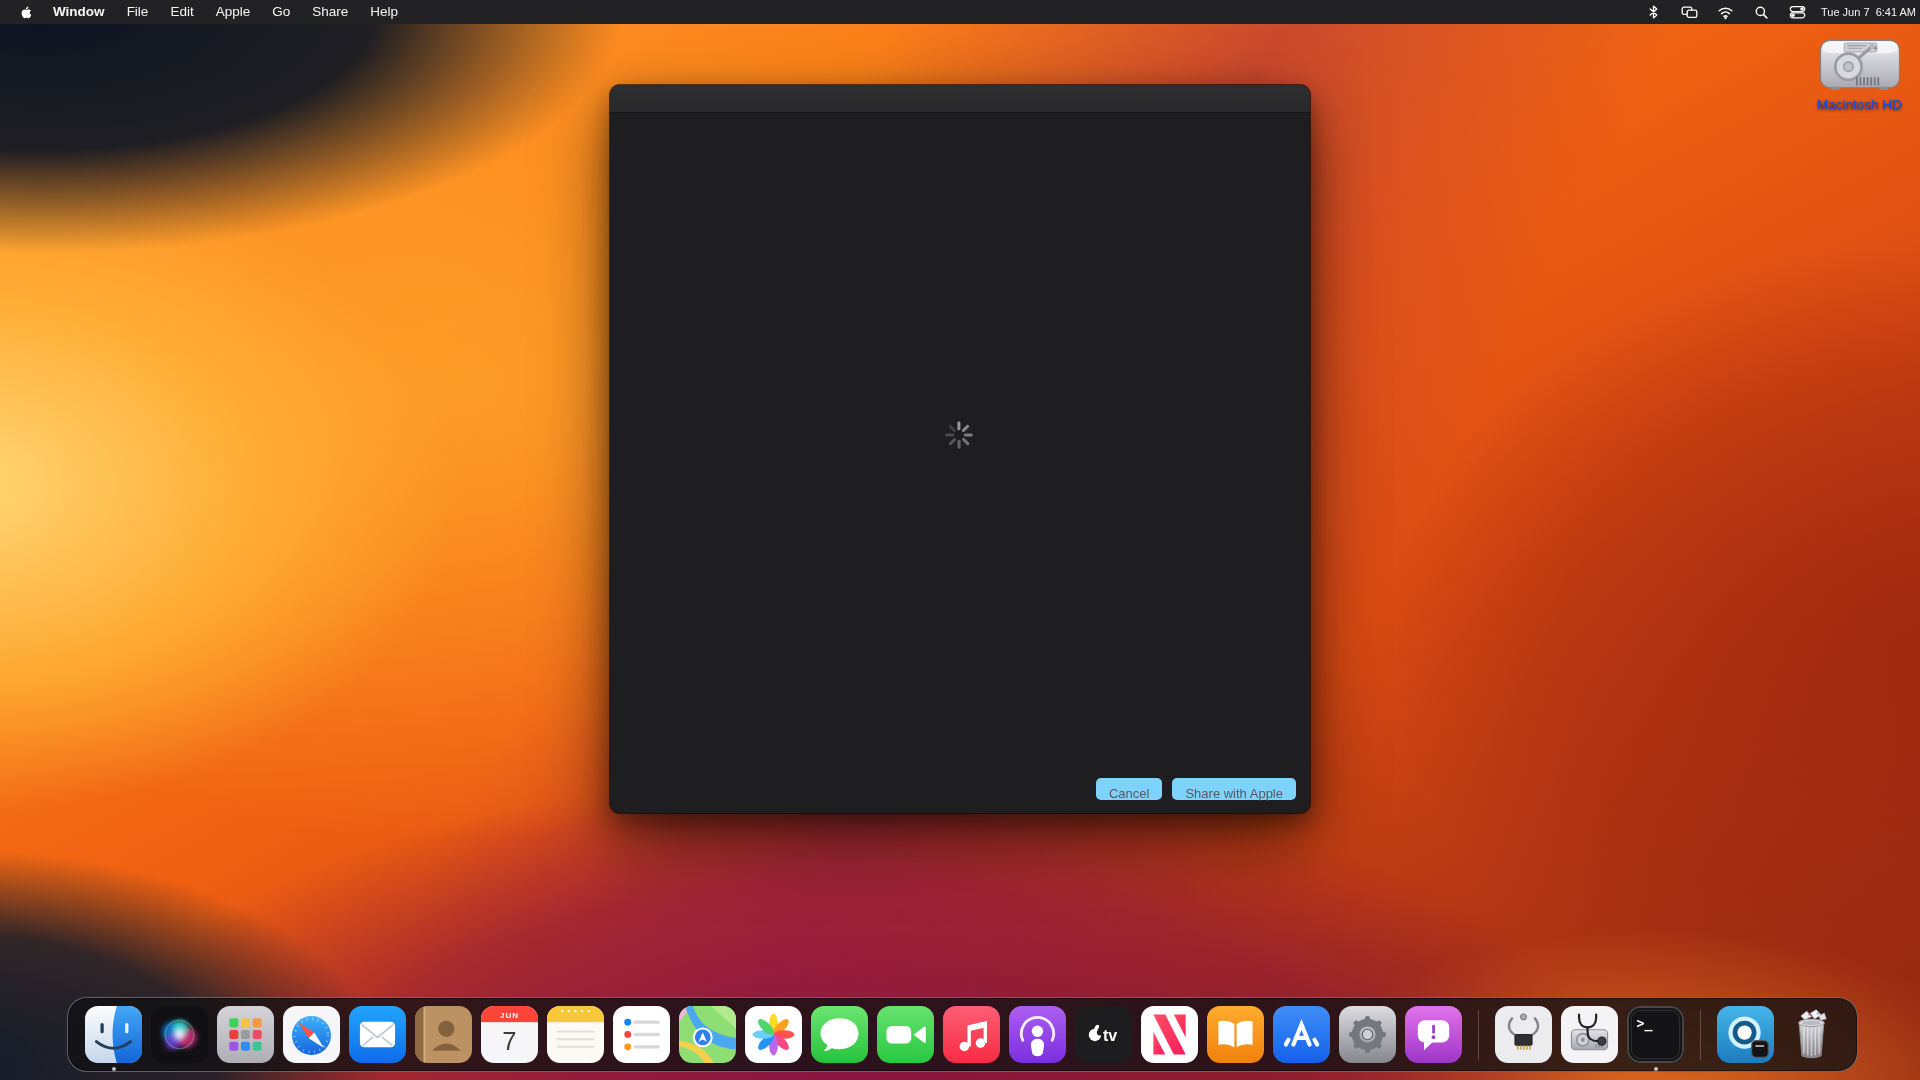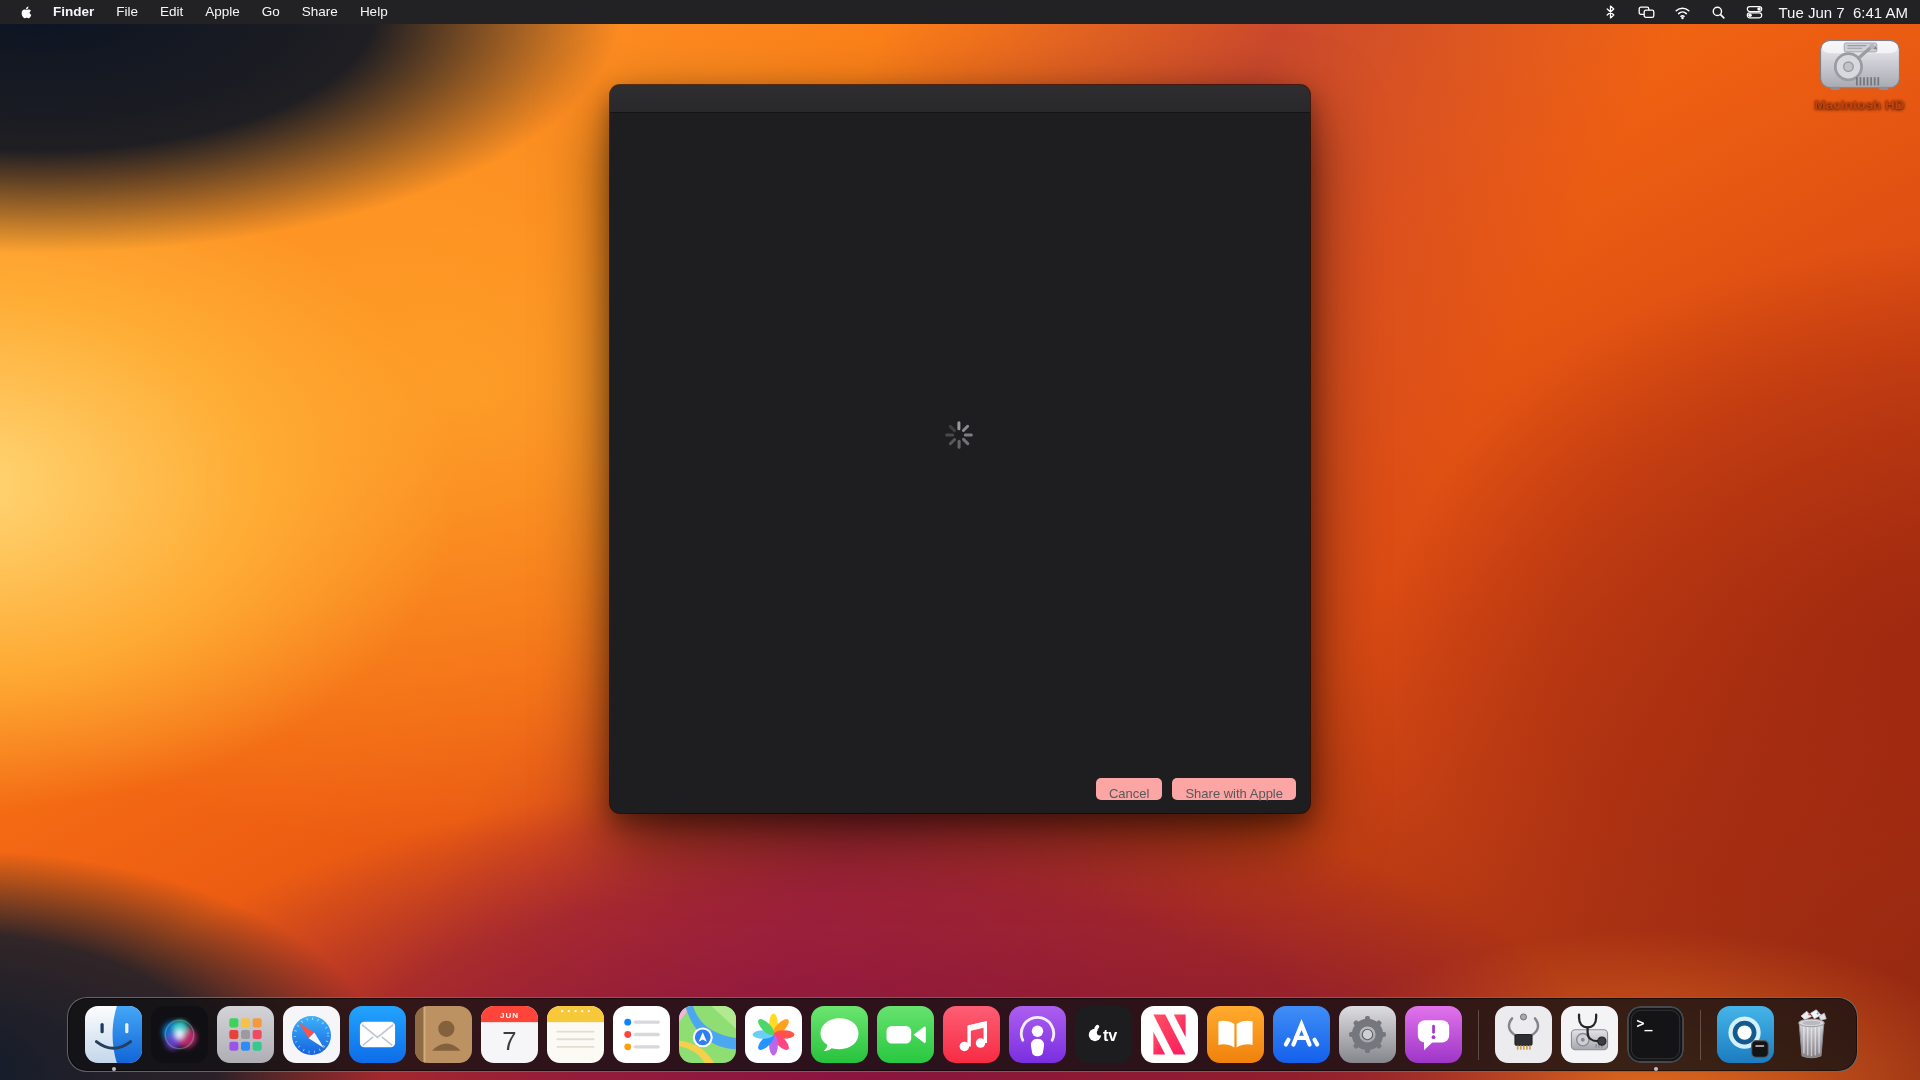--- a/index.html
+++ b/index.html
@@ -23,44 +23,44 @@
   
   .menubar{position:absolute;top:0;left:0;right:0;height:24px;z-index:40;
     display:flex;justify-content:space-between;align-items:center;
     background:#222224;color:rgba(255,255,255,.96);font-size:13.5px}
   .mb-left{display:flex;align-items:center;padding-left:10px;height:100%}
   .mb-apple{display:flex;align-items:center;justify-content:center;width:32px;height:100%}
   .mb-item{padding:0 11px;line-height:24px}
   .mb-item.bold{font-weight:700}
   .mb-right{display:flex;align-items:center;height:100%}
   .mb-ic{display:flex;align-items:center;justify-content:center;width:36px;height:100%}
-  .mb-clock{padding:0 12px 0 6px;white-space:pre;font-size:15px}
+  .mb-clock{padding:0 4px 0 6px;white-space:pre;font-size:11px}
 
   
   .desktop-icon{position:absolute;top:33px;left:1799px;width:121px;z-index:10;
     display:flex;flex-direction:column;align-items:center;gap:3px}
-  .di-label{font-size:13.5px;font-weight:700;color:#c2410c;text-shadow:0 1px 3px rgba(0,0,0,.85)}
+  .di-label{font-size:13.5px;font-weight:400;color:#1d4ed8;text-shadow:0 1px 3px rgba(0,0,0,.85)}
 
   
   .dialog{position:absolute;left:610px;top:85px;width:700px;height:728px;z-index:20;
     background:#1e1e20;border-radius:10px;
     box-shadow:0 0 0 1px rgba(0,0,0,.6), 0 28px 70px rgba(0,0,0,.55), 0 10px 26px rgba(0,0,0,.4)}
   .dialog-titlebar{position:absolute;top:0;left:0;right:0;height:27px;
     background:linear-gradient(#2e2e30,#29292b);border-radius:10px 10px 0 0;
     border-bottom:1px solid rgba(0,0,0,.55)}
   .spinner{position:absolute;left:336px;top:337px;width:26px;height:26px;
     animation:spin .9s steps(8) infinite}
   .spinner i{position:absolute;left:50%;top:50%;width:3.2px;height:8.6px;border-radius:2px;
     background:#98989d;
     transform:translate(-50%,-50%) rotate(calc(var(--i)*45deg)) translateY(-9.5px);
     opacity:calc(1 - var(--i)*0.105)}
   @keyframes spin{to{transform:rotate(360deg)}}
   .dialog-actions{position:absolute;right:14px;bottom:13px;display:flex;gap:10px}
   .dlg-btn{height:22px;padding:8px 13px;border:none;border-radius:5px;font-size:13px;
-    font-family:inherit;background:#fca5a5;color:#58585b;box-shadow:inset 0 0 0 .5px rgba(255,255,255,.05)}
+    font-family:inherit;background:#7dd3fc;color:#58585b;box-shadow:inset 0 0 0 .5px rgba(255,255,255,.05)}
 
   
   .dock{position:absolute;left:67px;top:997px;width:1791px;height:75px;z-index:30;
     border-radius:20px;background:rgba(17,17,19,.78);
     border:1px solid rgba(165,165,170,.55);box-shadow:inset 0 0 0 1px rgba(0,0,0,.45);
     display:flex;align-items:center;justify-content:center;padding:0 28px;gap:9px;box-sizing:border-box}
   .dock-item{position:relative;width:57px;height:57px;flex:0 0 auto}
   .dock-item svg{display:block;width:100%;height:100%}
   .dock-item svg.rr{border-radius:13px;overflow:hidden}
   .dock-item.running::after{content:"";position:absolute;left:50%;bottom:-8px;
@@ -76,21 +76,21 @@
 <div class="screen">
   <div class="wallpaper"></div>
 
   <header class="menubar">
     <div class="mb-left">
       <span class="mb-apple">
         <svg width="15" height="17" viewBox="0 0 16 17">
             <path fill="#fff" d="M11.3 9.1c0-1.6 1.3-2.4 1.4-2.5-.8-1.1-1.9-1.3-2.3-1.3-1-.1-1.9.6-2.4.6-.5 0-1.3-.6-2.1-.6-1.6 0-3.1 1.3-3.1 3.7 0 1.5.5 3 1.2 4 .6.8 1.2 1.6 2 1.6.8 0 1.1-.5 2.1-.5s1.2.5 2.1.5c.9 0 1.5-.8 2-1.7.7-1 .9-1.9.9-2 0 0-1.8-.7-1.8-2.8zM9.4 4.2c.4-.5.7-1.3.6-2-.6 0-1.4.4-1.9 1-.4.5-.8 1.3-.7 2 .8.1 1.6-.4 2-1z"></path>
           </svg>
       </span>
-      <span class="mb-item bold">Finder</span>
+      <span class="mb-item bold">Window</span>
       <span class="mb-item">File</span>
       <span class="mb-item">Edit</span>
       <span class="mb-item">Apple</span>
       <span class="mb-item">Go</span>
       <span class="mb-item">Share</span>
       <span class="mb-item">Help</span>
     </div>
     <div class="mb-right">
       <span class="mb-ic">
         <svg width="15" height="16" viewBox="0 0 16 16">

